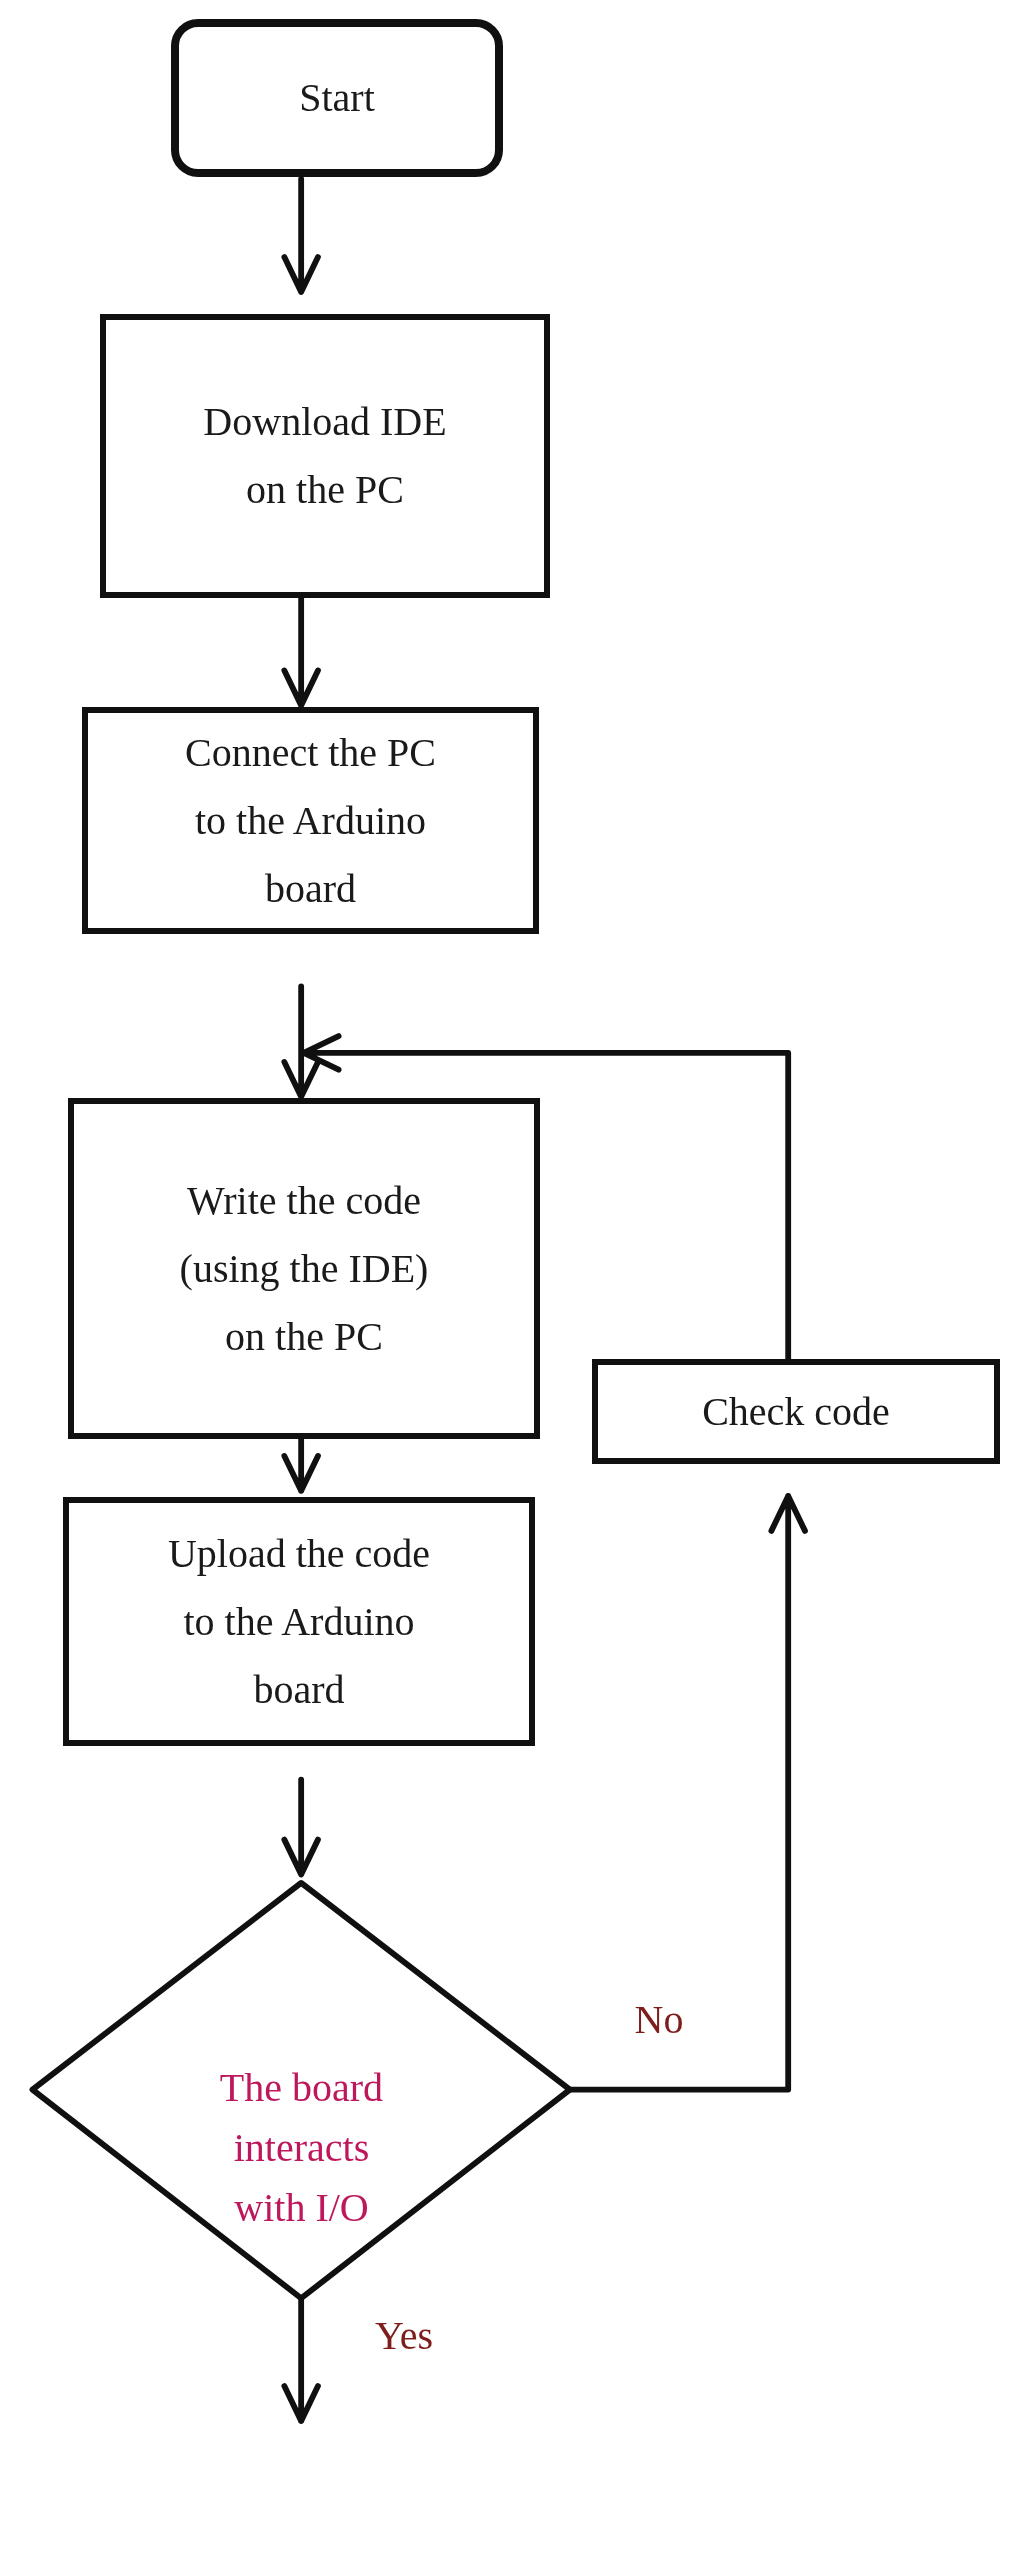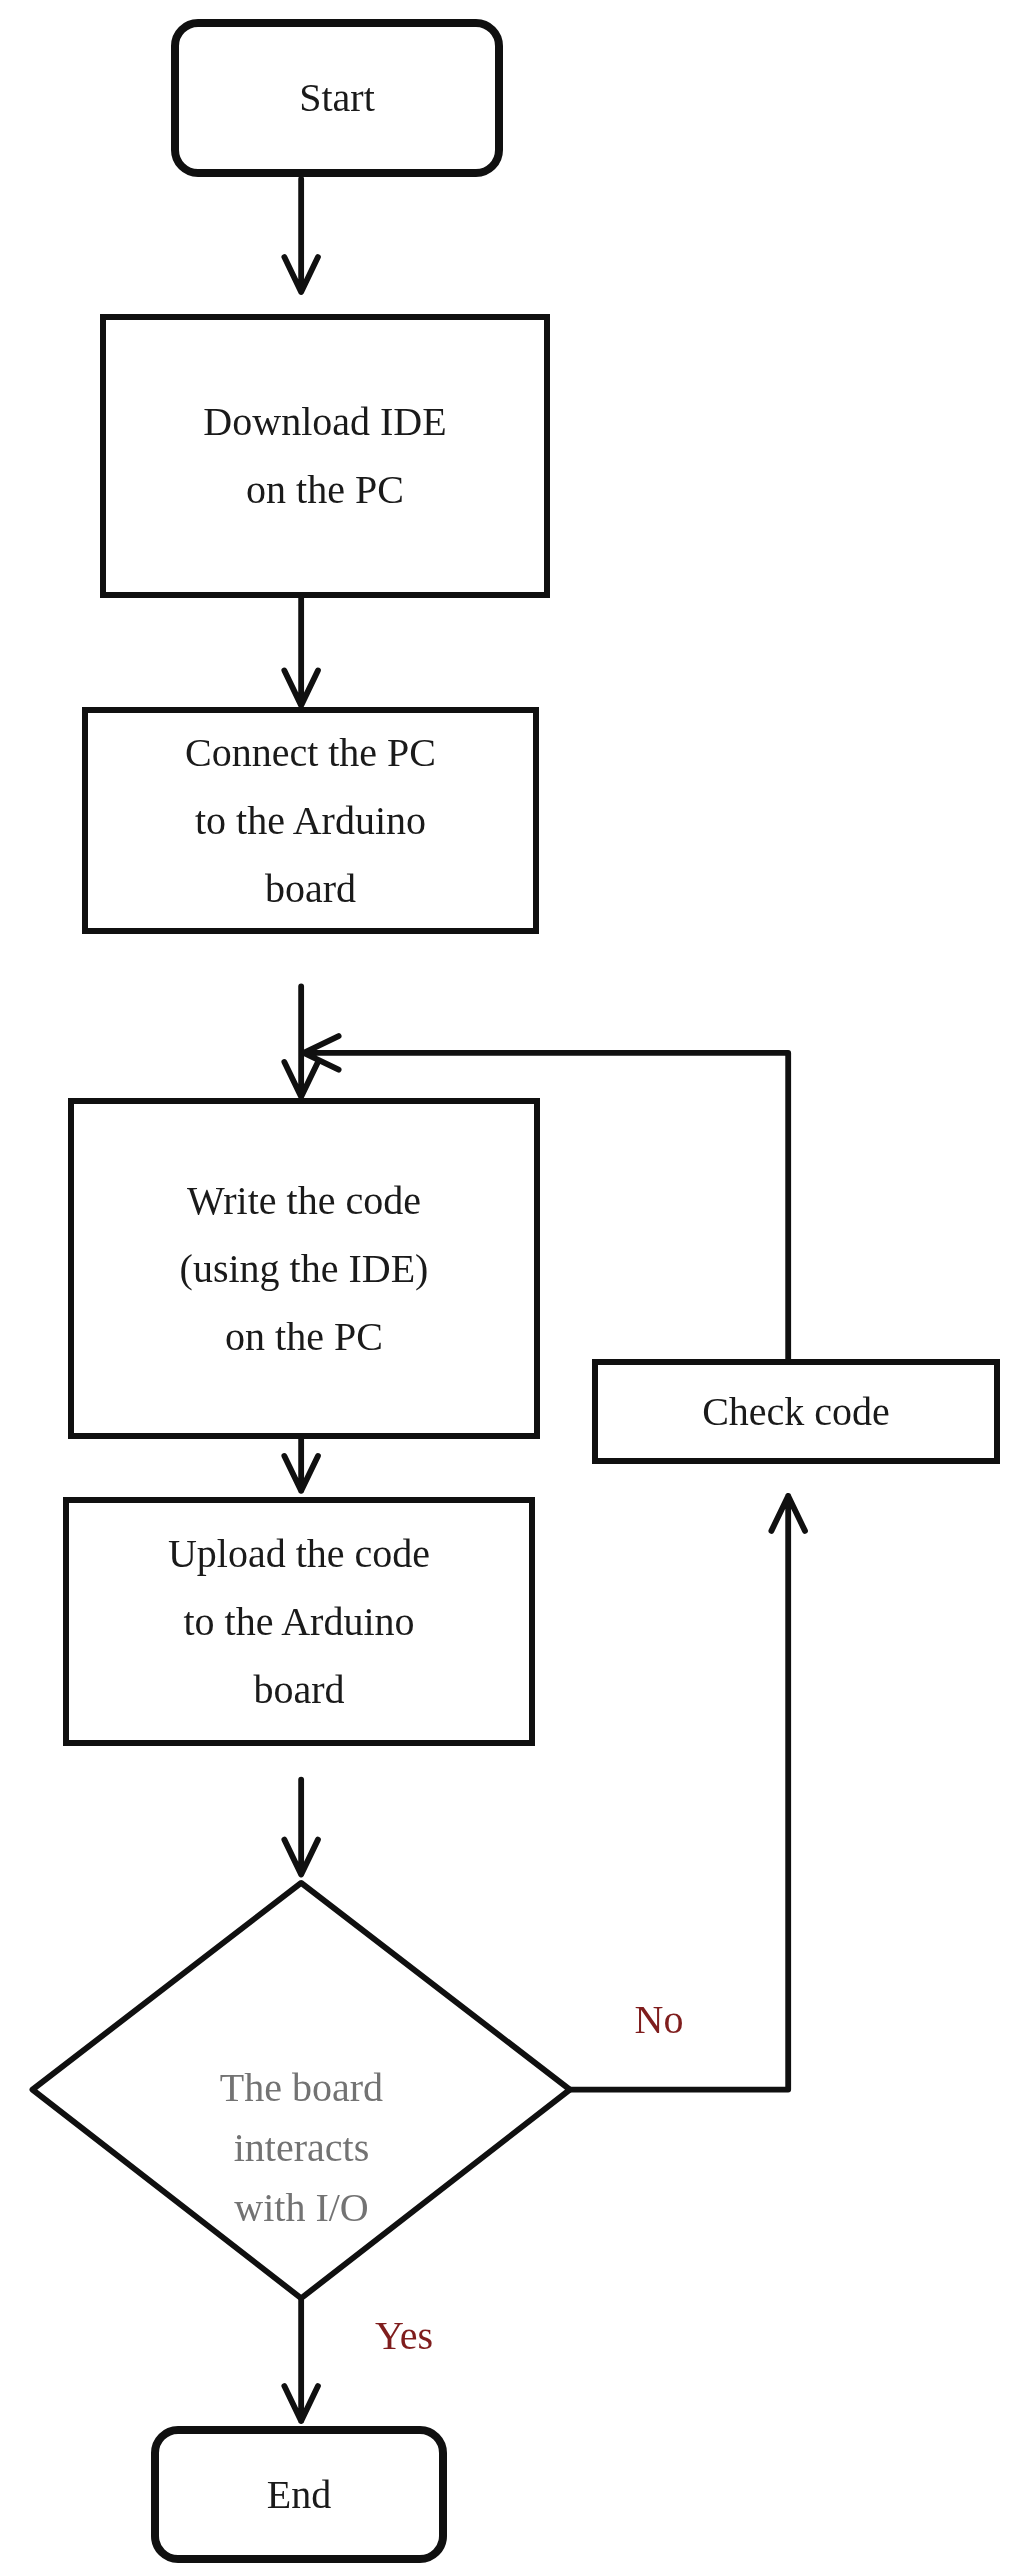--- a/index.html
+++ b/index.html
@@ -37,21 +37,21 @@
   .diamond-label {
     position: absolute;
     box-sizing: border-box;
     display: flex;
     align-items: center;
     justify-content: center;
     text-align: center;
     white-space: pre-line;
     background: transparent;
     border: none;
-    color: #737373;
+    color: #be185d;
     font-size: 40px;
     line-height: 1.5;
   }
   .edge-label {
     position: absolute;
     color: #7f1d1d;
     font-size: 40px;
     line-height: 1.2;
     text-align: center;
   }
@@ -108,20 +108,19 @@
   <div class="node" id="node-check">Check code</div>
 
   <div class="node" id="node-upload">Upload the code
 to the Arduino
 board</div>
 
   <div class="diamond-label" id="node-decision-label">The board
 interacts
 with I/O</div>
 
-  <div class="node terminator" id="node-end">End</div>
 
   <div class="edge-label" id="label-no">No</div>
 
   <div class="edge-label" id="label-yes">Yes</div>
 
 </div>
 
 
 </body></html>

